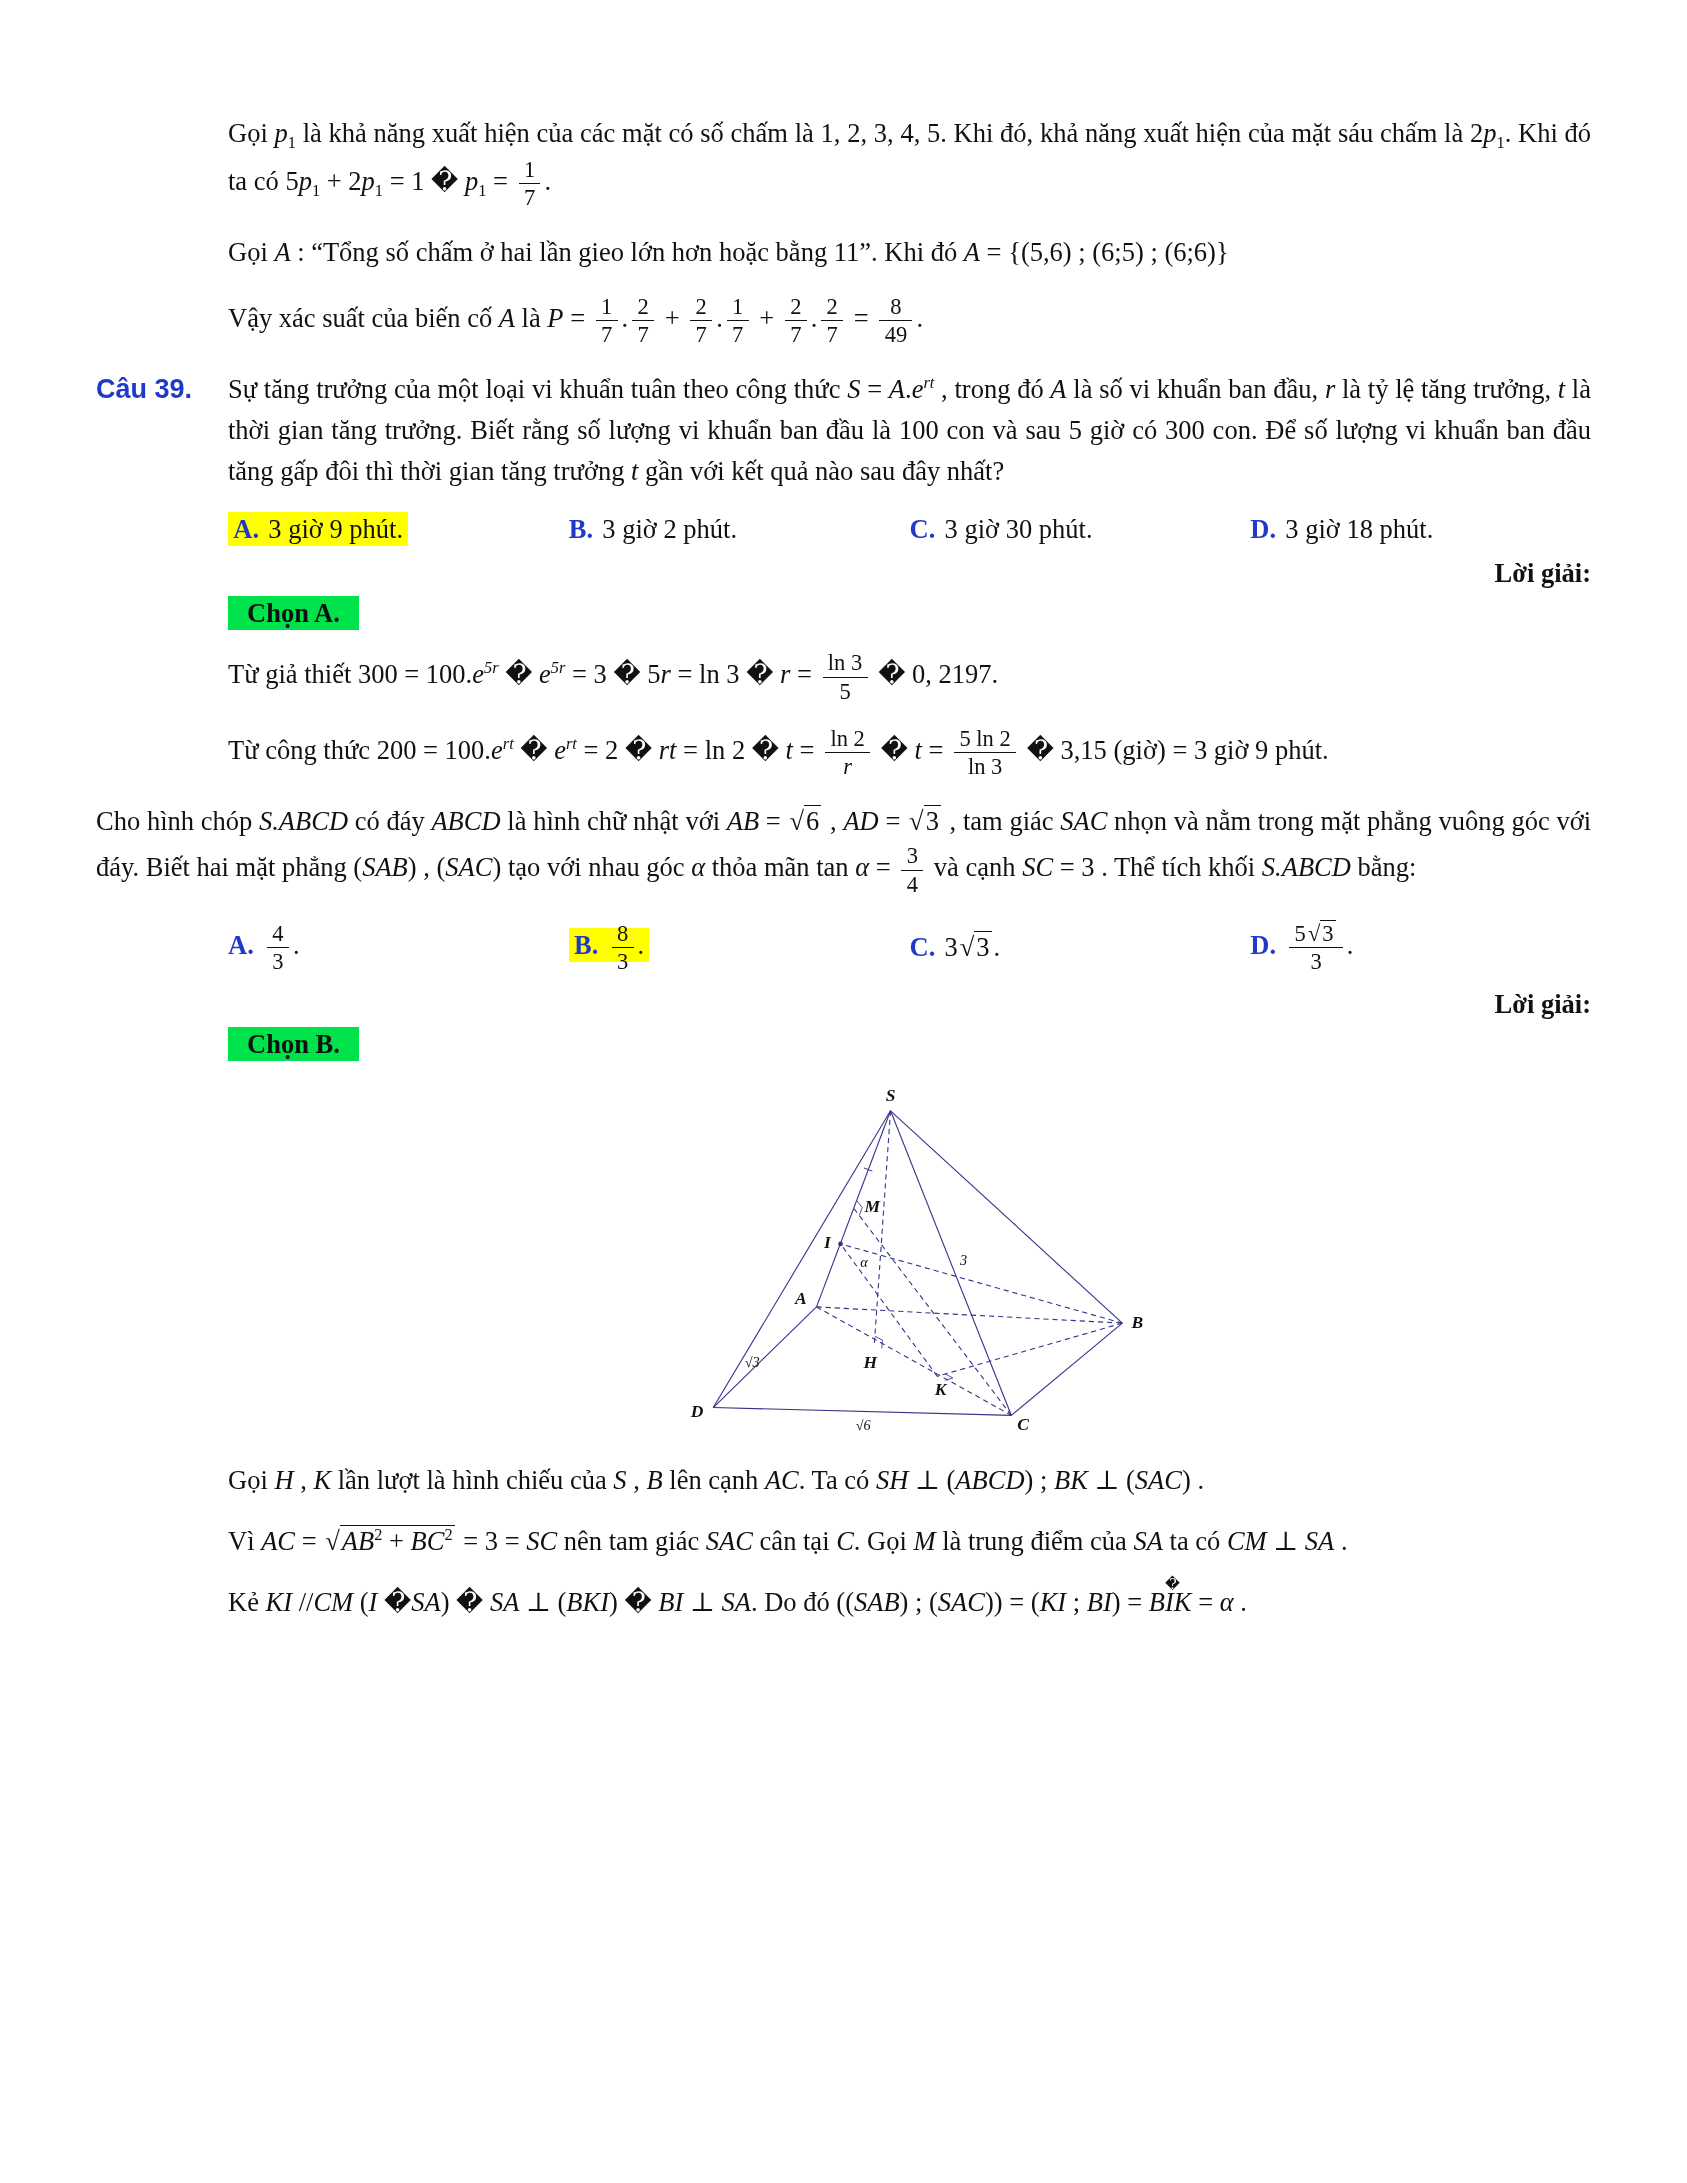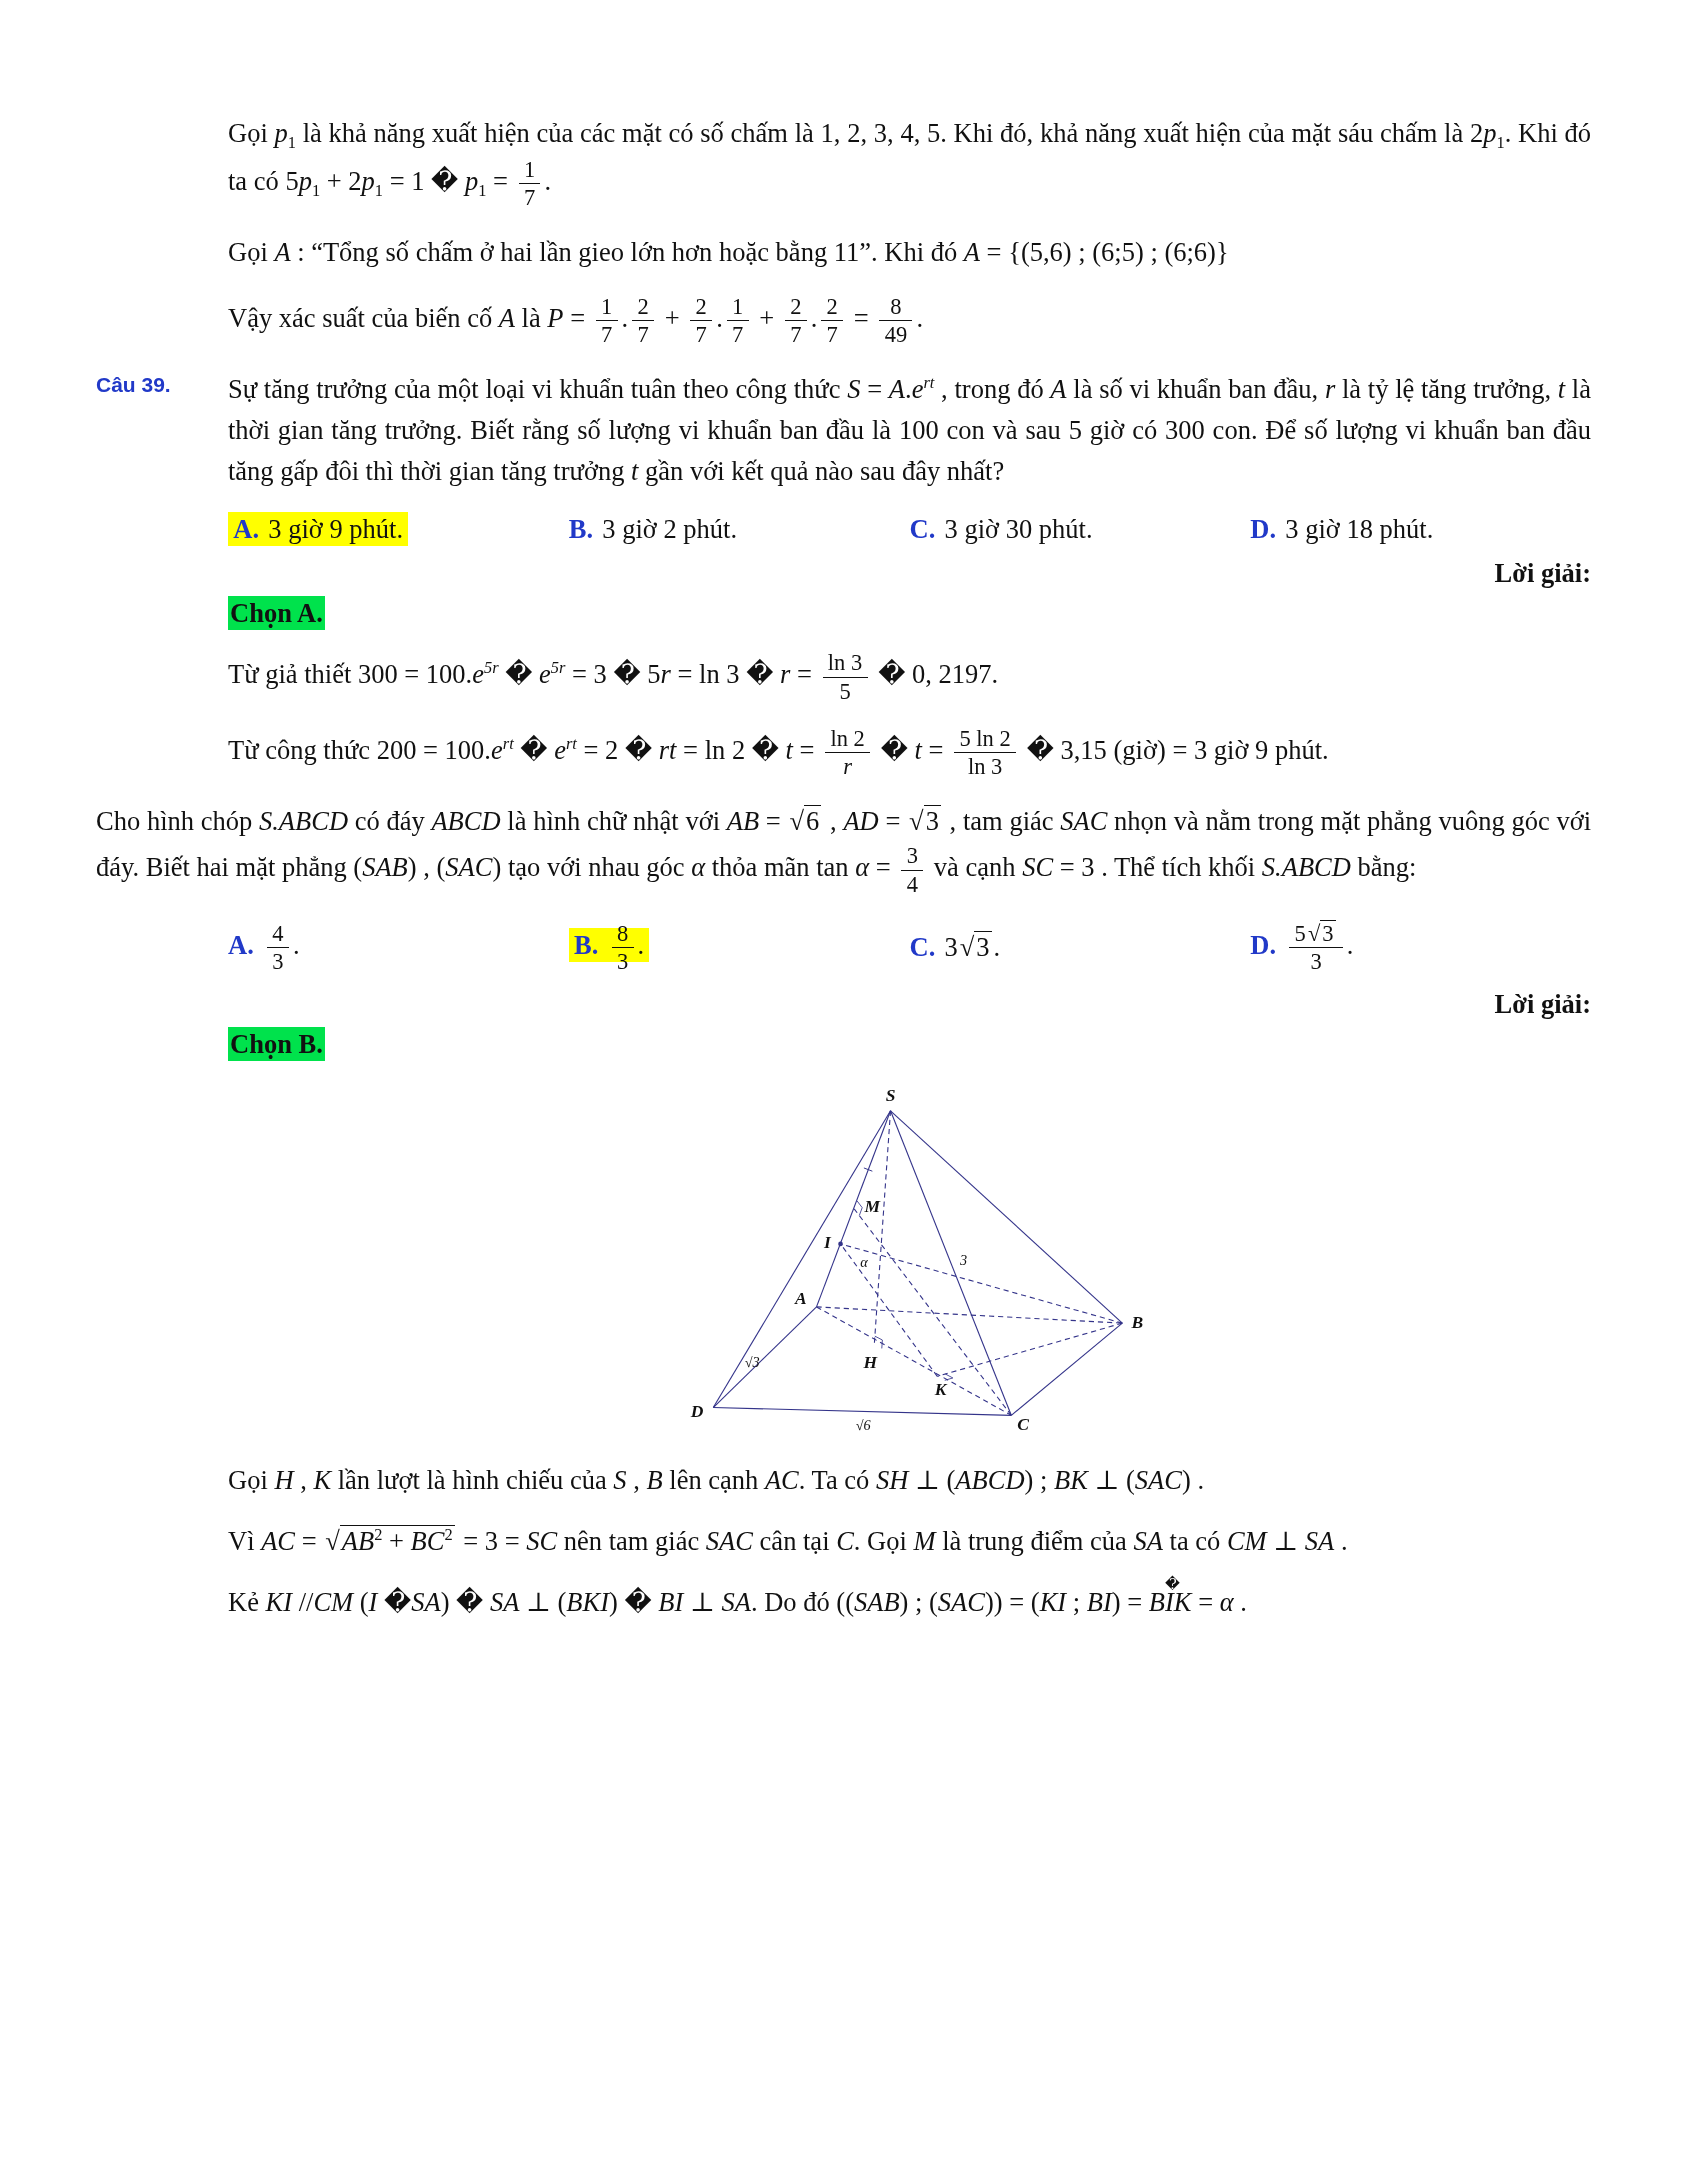--- a/index.html
+++ b/index.html
@@ -5,27 +5,27 @@
   html,body{margin:0;padding:0;}
   body{
     width:1687px;height:2183px;overflow:hidden;background:#ffffff;
     font-family:"Liberation Serif","DejaVu Serif",serif;
     font-size:26.5px;color:#111;
   }
   #doc{padding:93px 96px 0 96px;}
   .para{padding-left:132px;text-align:justify;line-height:1.55;margin:20px 0;}
   .q{display:flex;margin-top:20px;}
   .q-label{flex:0 0 132px;font-family:"Liberation Sans","DejaVu Sans",sans-serif;
-           font-weight:bold;font-size:21px;color:var(--accent);line-height:1.5;}
+           font-weight:bold;font-size:27px;color:var(--accent);line-height:1.5;}
   .q-body{flex:1;text-align:justify;line-height:1.55;}
   .options{display:flex;padding-left:132px;margin:14.6px 0 8px;align-items:center;}
   .opt{flex:1;margin-top:7px;}
   .opt-letter{color:var(--accent);font-weight:bold;margin-right:9.3px;}
   .hl-y{background:var(--hly);padding:2px 5.3px;}
-  .hl-g{background:var(--hlg);font-weight:bold;padding:2px 2px;}
+  .hl-g{background:var(--hlg);font-weight:bold;padding:2px 19px;}
   .center{text-align:right;font-weight:bold;margin:13.2px 0 6.6px;padding-left:132px;}
   .chon{padding-left:132px;margin:9.3px 0;}
   .sm{font-style:italic;}
   sub.ssub{font-size:0.62em;}
   sup.ssup{font-size:0.62em;}
   .frac{display:inline-flex;flex-direction:column;text-align:center;vertical-align:middle;
         font-size:0.85em;line-height:1.22;margin:0 4px;}
   .fn{border-bottom:1.7px solid #111;padding:0 5.3px;display:block;}
   .fd{padding:0 5.3px;display:block;}
   .sqrt{white-space:nowrap;margin:0 2px;}

